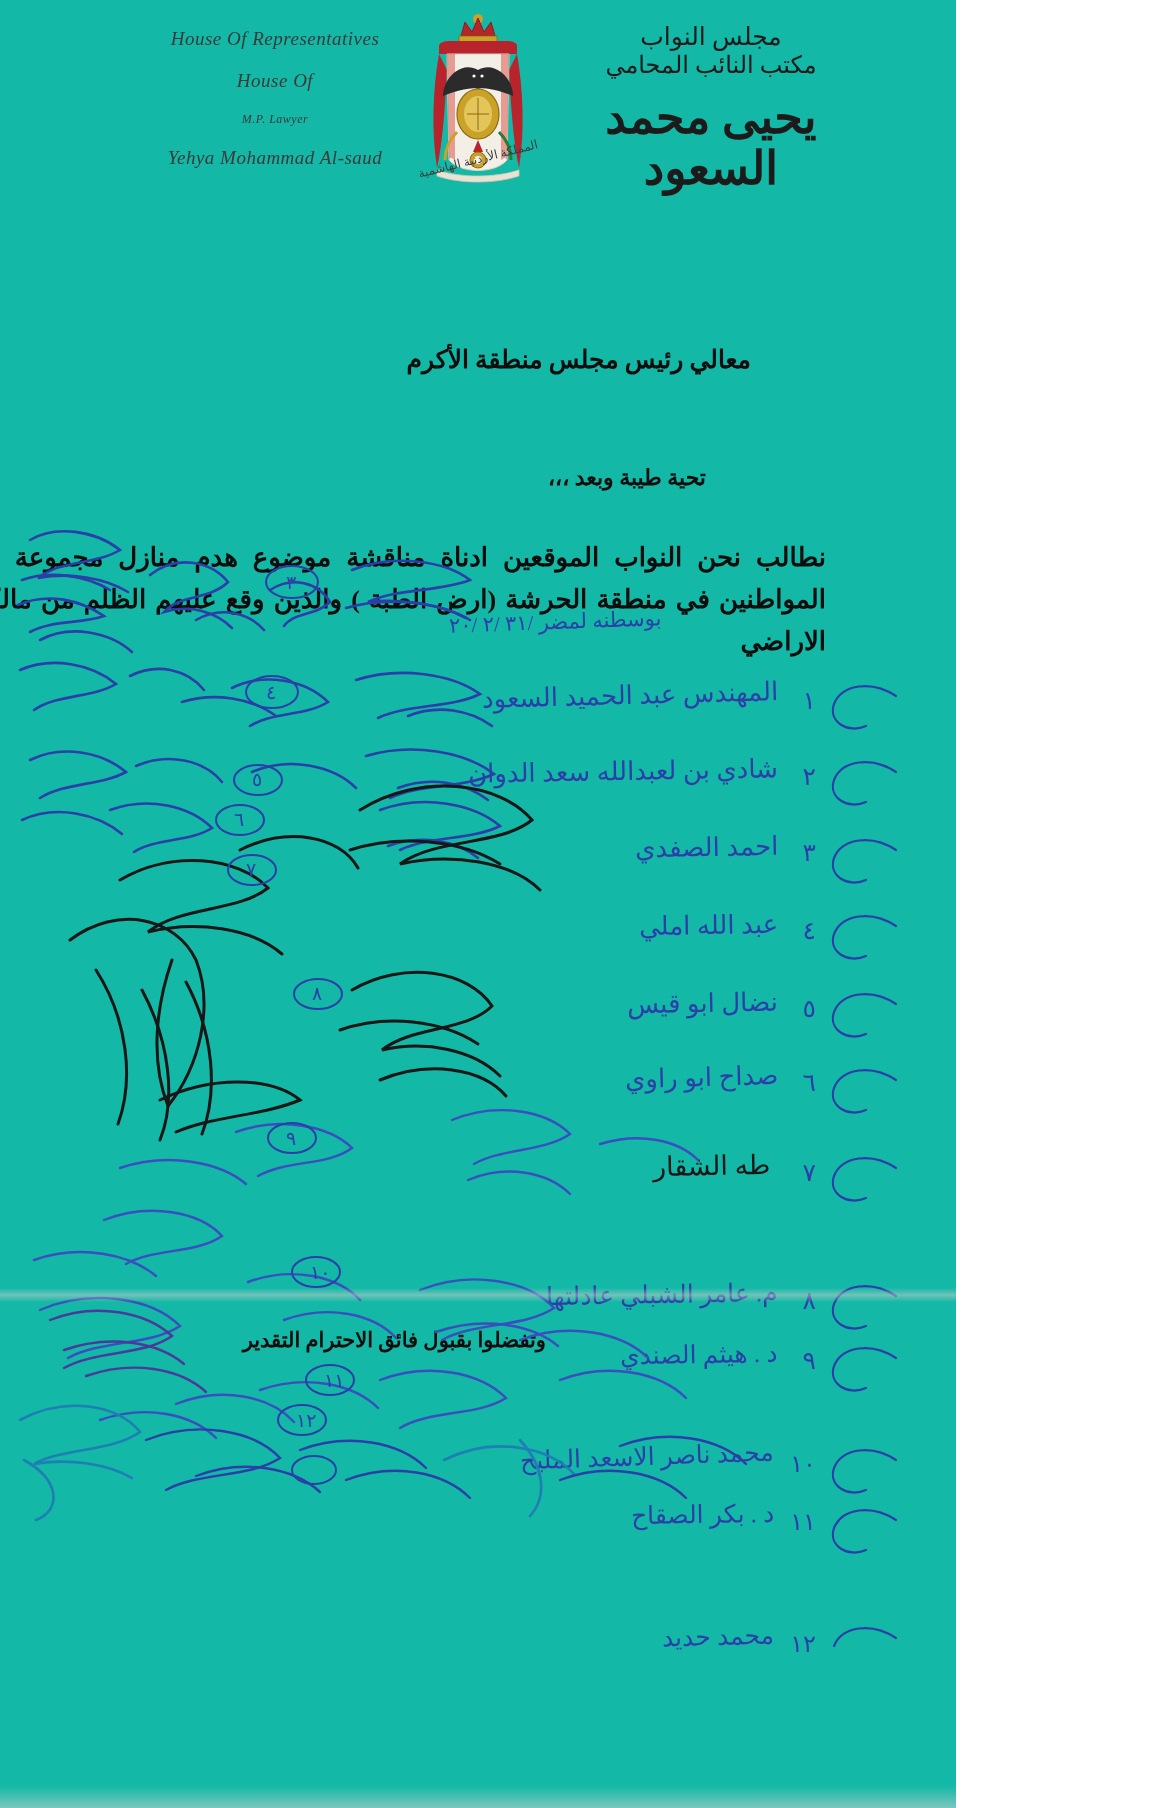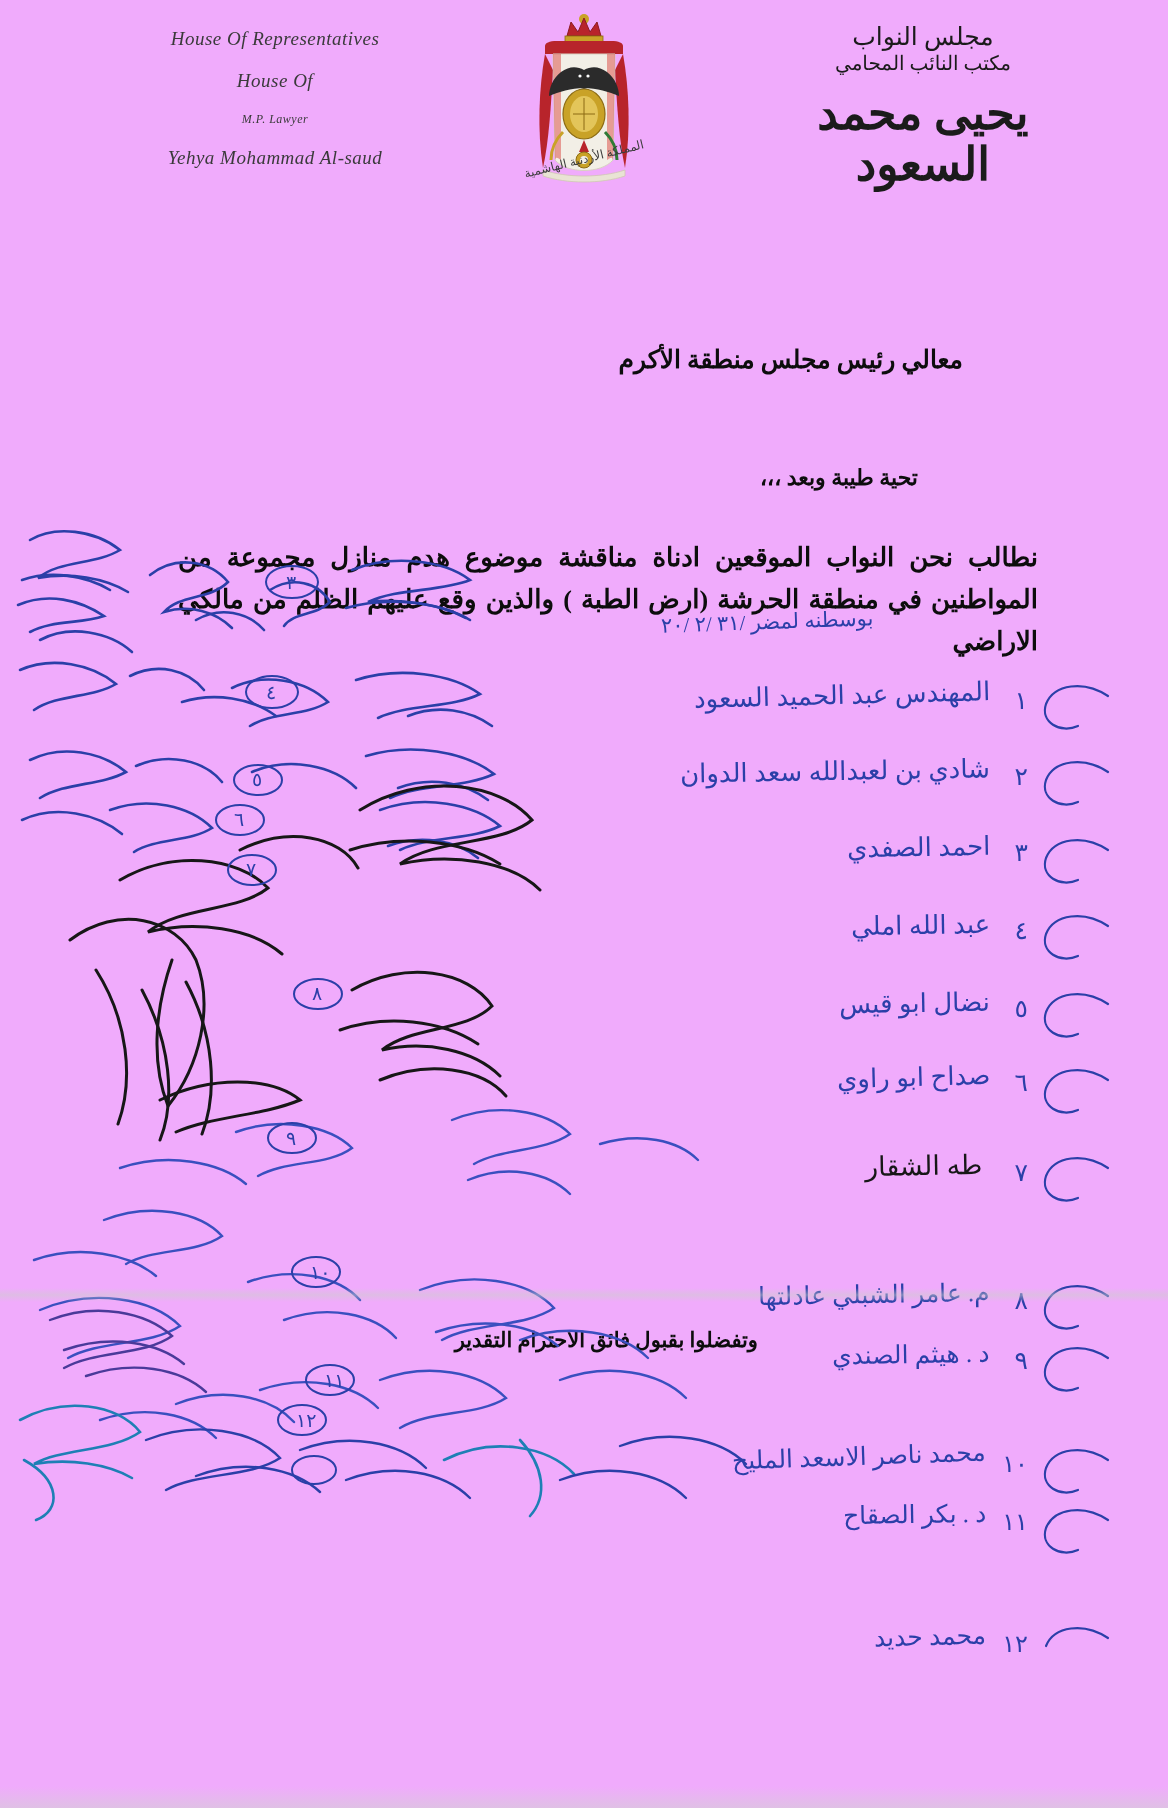--- a/index.html
+++ b/index.html
@@ -2,23 +2,23 @@
 <html lang="ar"><head>
 <meta charset="utf-8">
 <style>
   html, body {
     margin: 0;
     padding: 0;
     background: #ffffff;
   }
   .page {
     position: relative;
-    width: 1168px;
+    width: 956px;
     height: 1808px;
-    background: #f0abfc;
+    background: #14b8a6;
     overflow: hidden;
     font-family: "Liberation Sans", sans-serif;
   }
 
   
   .letterhead {
     position: absolute;
     top: 0; left: 0; right: 0;
     height: 230px;
   }
@@ -51,21 +51,21 @@
     text-align: center;
     direction: rtl;
     color: #1b1b1b;
   }
   .lh-right .r1 {
     font-size: 25px;
     font-family: "Liberation Serif", serif;
     letter-spacing: 1px;
   }
   .lh-right .r2 {
-    font-size: 20px;
+    font-size: 24px;
     font-family: "Liberation Serif", serif;
     margin-bottom: 14px;
     letter-spacing: 1px;
   }
   .lh-right .r3 {
     font-size: 46px;
     font-family: "Liberation Serif", serif;
     font-weight: bold;
     letter-spacing: 2px;
     line-height: 1.1;

